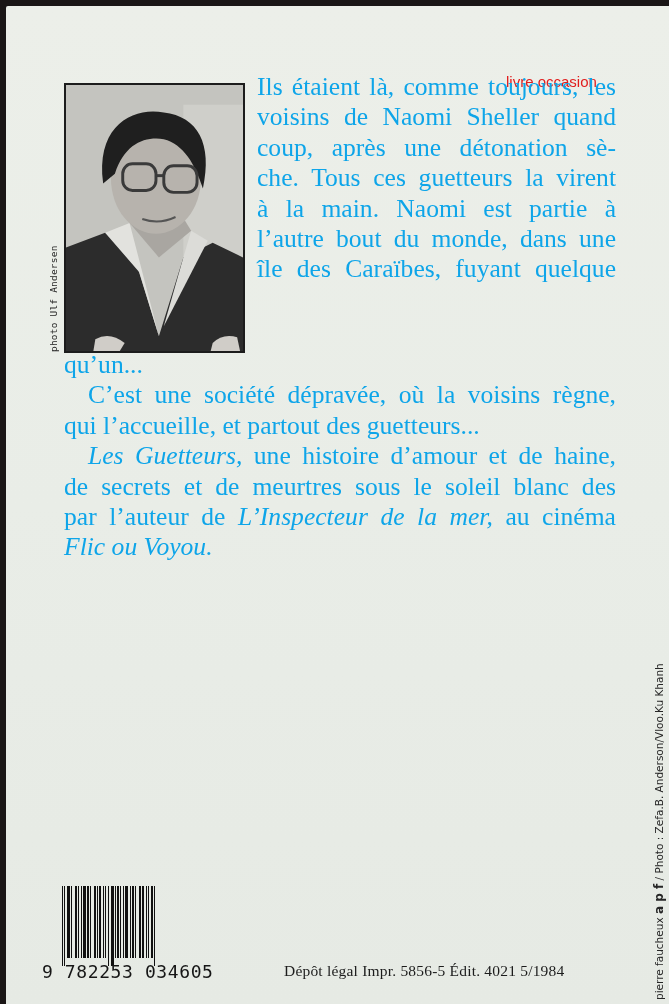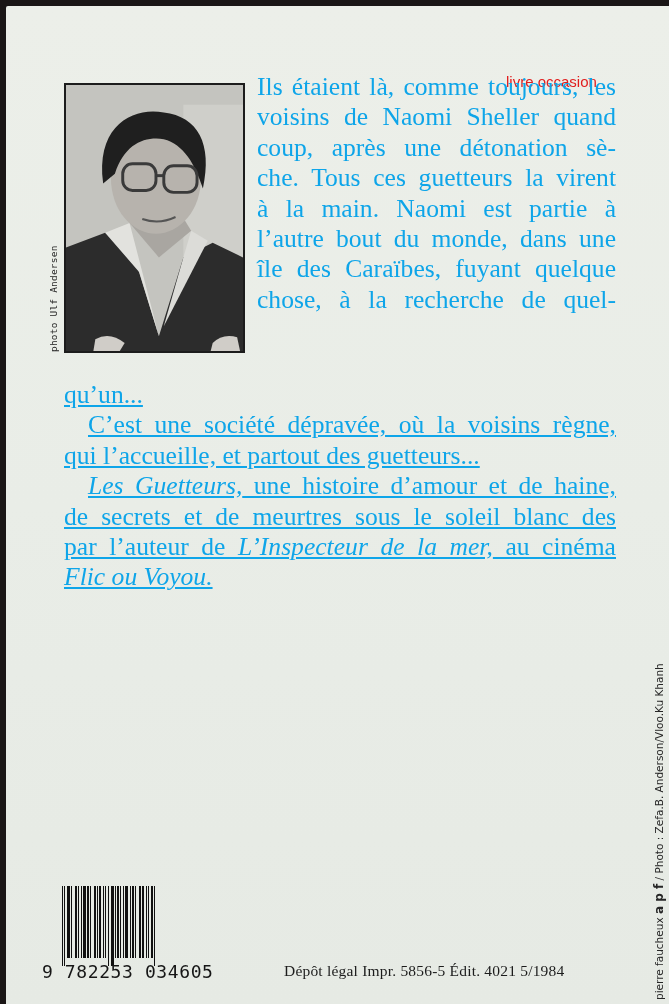--- a/index.html
+++ b/index.html
@@ -26,21 +26,21 @@
       transform-origin: left top; transform: rotate(-90deg);
       font-family: "DejaVu Sans Mono", monospace; font-size: 9.5px; color: #1e1e1e;
       white-space: nowrap; letter-spacing: 0.2px;
     }
     .text {
       position: absolute; color: #0ea5e9;
       font-size: 25.6px; line-height: 30.4px;
       text-align: justify;
     }
     .col-right { left: 257px; top: 72px; width: 359px; }
-    .col-full { left: 64px; top: 380px; width: 552px; text-decoration: underline; }
+    .col-full { left: 64px; top: 350px; width: 552px; }
     .line { display: block; text-align: justify; text-align-last: justify; white-space: nowrap; }
     .line.last { text-align-last: left; }
     .indent { padding-left: 24px; }
     em { font-style: italic; }
     .watermark {
       position: absolute; left: 506px; top: 73px;
       font-family: "Liberation Sans", sans-serif; font-size: 15px; color: #e11d1d;
       white-space: nowrap;
     }
     .barcode {
@@ -102,21 +102,20 @@
 <div class="watermark">livre occasion</div>
 
 <div class="text col-right">
   <span class="line">Ils étaient là, comme toujours, les</span>
   <span class="line">voisins de Naomi Sheller quand</span>
   <span class="line">coup, après une détonation sè-</span>
   <span class="line">che. Tous ces guetteurs la virent</span>
   <span class="line">à la main. Naomi est partie à</span>
   <span class="line">l’autre bout du monde, dans une</span>
   <span class="line">île des Caraïbes, fuyant quelque</span>
-  <span class="line">chose, à la recherche de quel-</span>
 </div>
 
 <div class="text col-full">
   <span class="line last">qu’un...</span>
   <span class="line indent">C’est une société dépravée, où la voisins règne,</span>
   <span class="line last">qui l’accueille, et partout des guetteurs...</span>
   <span class="line indent"><em>Les Guetteurs,</em><span> une histoire d’amour et de haine,</span></span>
   <span class="line">de secrets et de meurtres sous le soleil blanc des</span>
   <span class="line"><span>par l’auteur de </span><em>L’Inspecteur de la mer,</em><span> au cinéma</span></span>
   <span class="line last"><em>Flic ou Voyou.</em></span>

